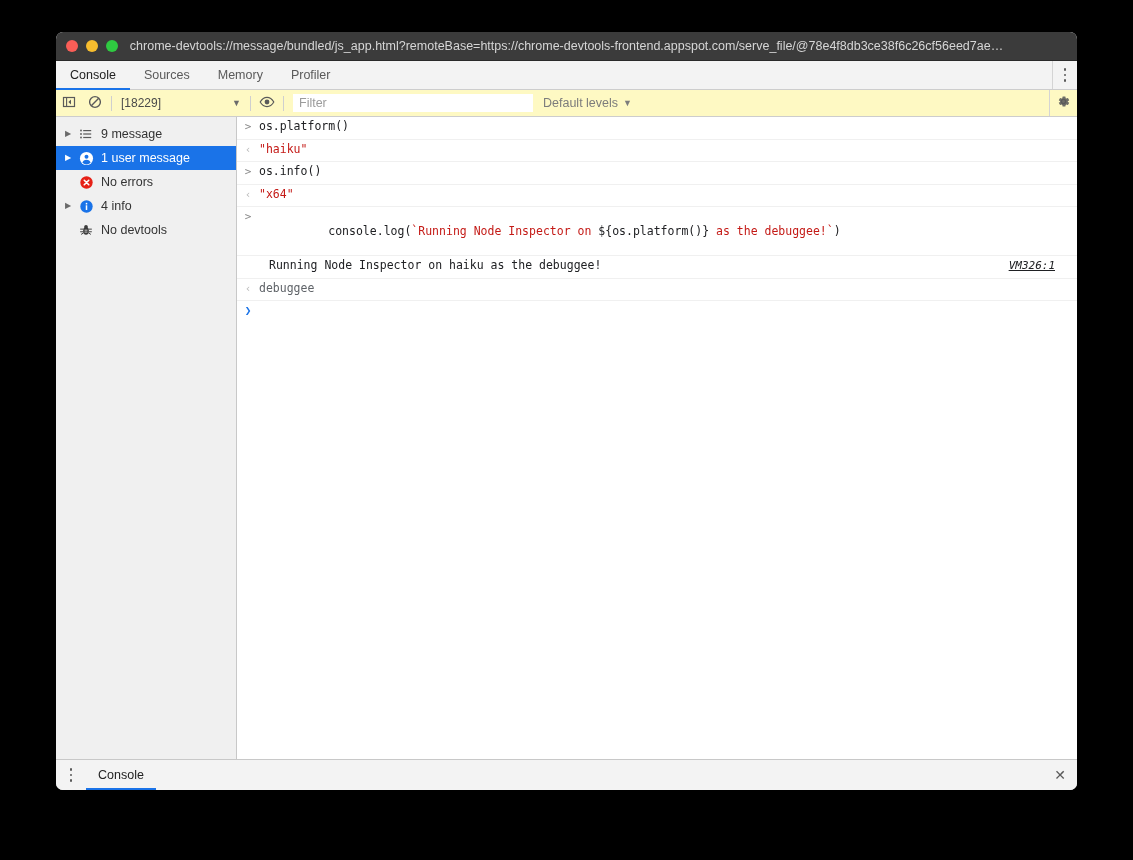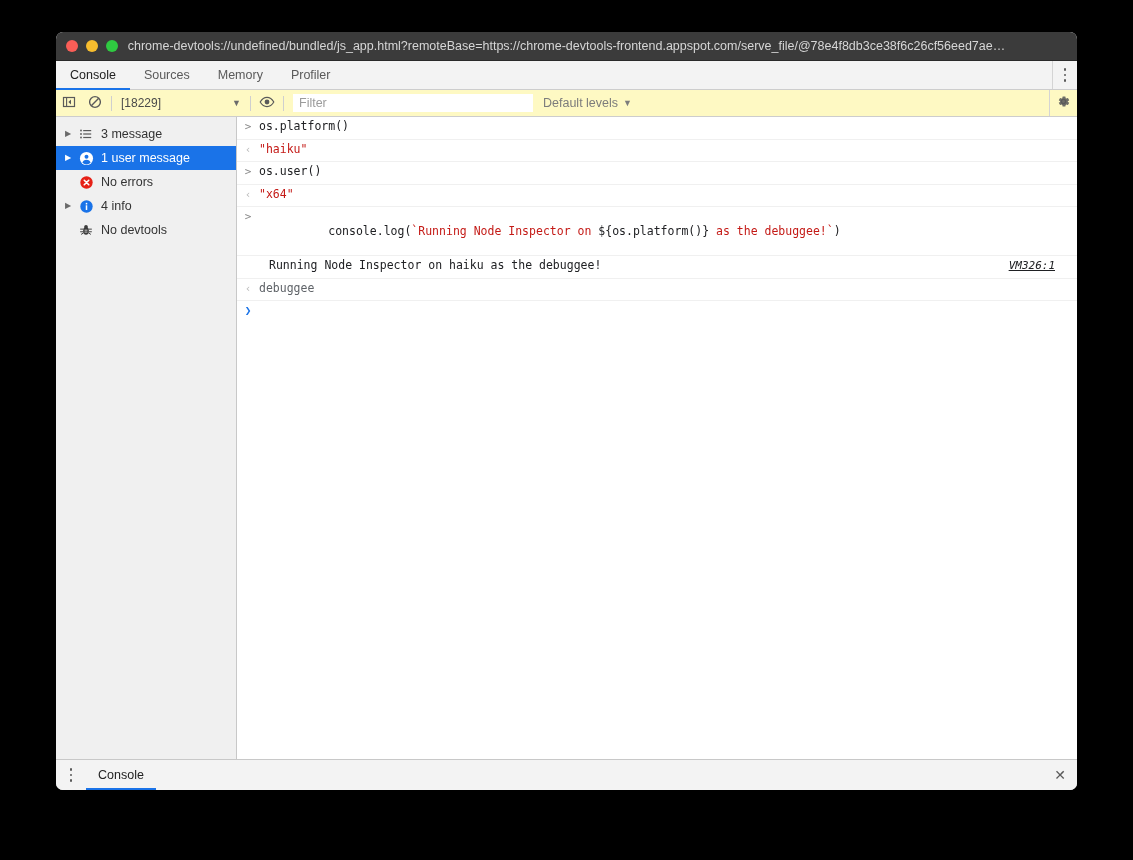--- a/index.html
+++ b/index.html
@@ -314,21 +314,21 @@
 <body>
 
 <div id="window">
 
   <div id="titlebar">
     <div id="traffic">
       <span class="light red"></span>
       <span class="light yellow"></span>
       <span class="light green"></span>
     </div>
-    <div id="title-text">chrome-devtools://undefined/bundled/js_app.html?remoteBase=https://chrome-devtools-frontend.appspot.com/serve_file/@78e4f8db3ce38f6c26cf56eed7ae…</div>
+    <div id="title-text">chrome-devtools://message/bundled/js_app.html?remoteBase=https://chrome-devtools-frontend.appspot.com/serve_file/@78e4f8db3ce38f6c26cf56eed7ae…</div>
   </div>
 
   <div id="tabbar">
     <div class="tab active">
       <span>Console</span>
     </div>
     <div class="tab">
       <span>Sources</span>
     </div>
     <div class="tab">
@@ -405,21 +405,21 @@
         <span class="side-icon">
           <svg width="14" height="14" viewBox="0 0 14 14">
             <circle cx="2" cy="3.5" r="0.9" fill="#5a5a5a"></circle>
               <rect x="4.2" y="3" width="8" height="1.2" fill="#5a5a5a"></rect>
             <circle cx="2" cy="7" r="0.9" fill="#5a5a5a"></circle>
               <rect x="4.2" y="6.4" width="8" height="1.2" fill="#5a5a5a"></rect>
             <circle cx="2" cy="10.5" r="0.9" fill="#5a5a5a"></circle>
               <rect x="4.2" y="9.9" width="8" height="1.2" fill="#5a5a5a"></rect>
           </svg>
         </span>
-        <span class="side-label">3 message</span>
+        <span class="side-label">9 message</span>
       </div>
 
       <div class="side-item selected">
         <span class="twisty">▶</span>
         <span class="side-icon">
           <svg width="15" height="15" viewBox="0 0 16 16">
             <circle cx="8" cy="8" r="7" fill="#ffffff"></circle>
             <circle cx="8" cy="6.1" r="2.1" fill="#1a73e8"></circle>
             <path d="M3.6 12.6a4.6 4.6 0 0 1 8.8 0 7 7 0 0 1-8.8 0z" fill="#1a73e8"></path>
           </svg>
@@ -472,21 +472,21 @@
         <span class="con-text">os.platform()</span>
       </div>
 
       <div class="con-row">
         <span class="gutter output">‹</span>
         <span class="con-text str">"haiku"</span>
       </div>
 
       <div class="con-row">
         <span class="gutter input">&gt;</span>
-        <span class="con-text">os.user()</span>
+        <span class="con-text">os.info()</span>
       </div>
 
       <div class="con-row">
         <span class="gutter output">‹</span>
         <span class="con-text str">"x64"</span>
       </div>
 
       <div class="con-row">
         <span class="gutter input">&gt;</span>
         <span class="con-text">

